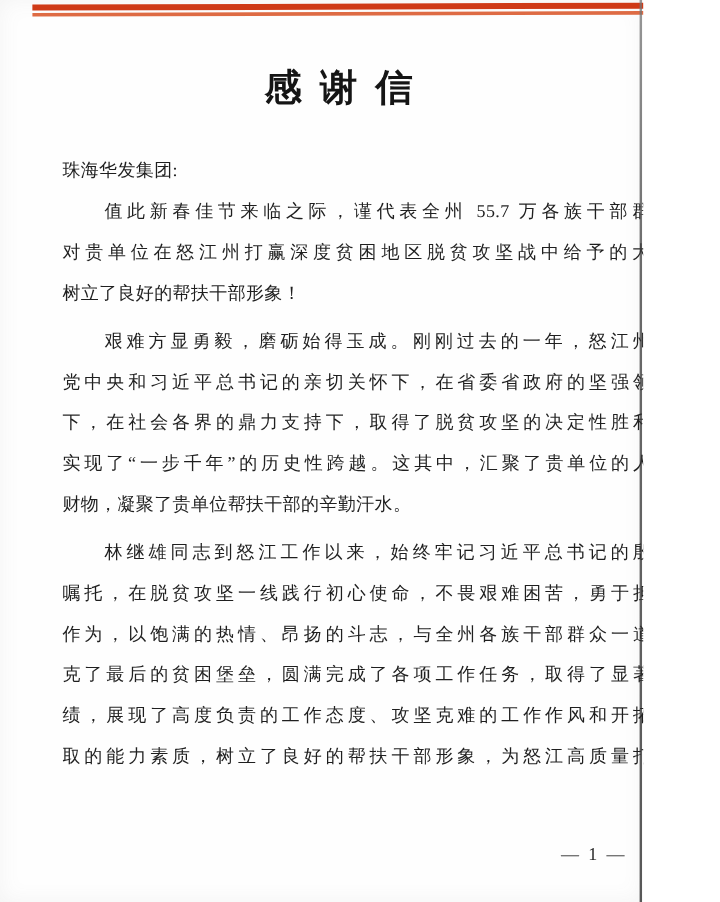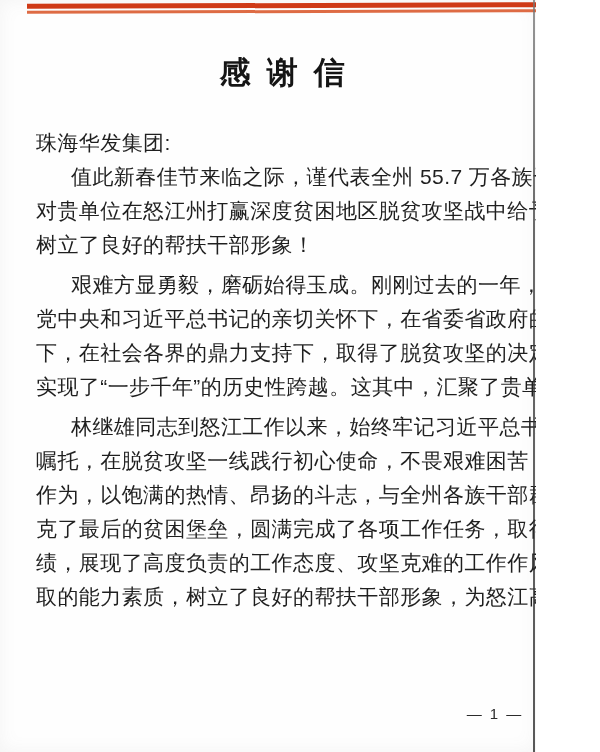--- a/index.html
+++ b/index.html
@@ -7,21 +7,21 @@
     --rule-thin:#de6b44;
     --text-color:#1f1f1f;
     --paper:#fefefe;
   }
   html,body{margin:0;padding:0;background:#fff;}
   .page{
     position:relative;
     width:536px;height:752px;
     background:var(--paper);
     overflow:hidden;
-    font-family:Liberation Sans, sans-serif;
+    font-family:Liberation Serif, serif;
     color:var(--text-color);
     box-shadow:inset 0 0 18px rgba(120,120,120,0.08);
   }
   
   .red-rule{
     position:absolute;left:27px;top:3px;width:535px;
     transform:rotate(-0.18deg);
   }
   .red-rule .thick{height:5px;background:var(--rule-thick);}
   .red-rule .gap{height:2px;background:transparent;}
@@ -30,22 +30,22 @@
   .title{
     position:absolute;top:52px;left:0;width:600px;
     text-align:center;
     transform:translateX(-16px);
     font-size:31px;font-weight:bold;
     letter-spacing:0.12em;
     color:#151515;
   }
   
   .body{
-    position:absolute;left:36px;top:126px;width:509px;
-    font-size:21px;
+    position:absolute;left:52px;top:126px;width:509px;
+    font-size:15px;
   }
   .ln{
     height:34px;line-height:34px;
     text-align:justify;text-align-last:justify;
     white-space:nowrap;
     letter-spacing:0.02em;
   }
   .ln.end{text-align-last:left;}
   .ln.first{text-indent:35px;}
   .ln.gapb{margin-top:6px;}
@@ -76,20 +76,21 @@
 
   <div class="body">
     <div class="ln end">珠海华发集团:</div>
     <div class="ln first">值此新春佳节来临之际，谨代表全州 55.7 万各族干部群众</div>
     <div class="ln">对贵单位在怒江州打赢深度贫困地区脱贫攻坚战中给予的大力</div>
     <div class="ln end">树立了良好的帮扶干部形象！</div>
     <div class="ln first gapb">艰难方显勇毅，磨砺始得玉成。刚刚过去的一年，怒江州在</div>
     <div class="ln">党中央和习近平总书记的亲切关怀下，在省委省政府的坚强领导</div>
     <div class="ln">下，在社会各界的鼎力支持下，取得了脱贫攻坚的决定性胜利，</div>
     <div class="ln">实现了“一步千年”的历史性跨越。这其中，汇聚了贵单位的人智</div>
+    <div class="ln end">财物，凝聚了贵单位帮扶干部的辛勤汗水。</div>
     <div class="ln first gapb">林继雄同志到怒江工作以来，始终牢记习近平总书记的殷殷</div>
     <div class="ln">嘱托，在脱贫攻坚一线践行初心使命，不畏艰难困苦，勇于担当</div>
     <div class="ln">作为，以饱满的热情、昂扬的斗志，与全州各族干部群众一道攻</div>
     <div class="ln">克了最后的贫困堡垒，圆满完成了各项工作任务，取得了显著成</div>
     <div class="ln">绩，展现了高度负责的工作态度、攻坚克难的工作作风和开拓进</div>
     <div class="ln">取的能力素质，树立了良好的帮扶干部形象，为怒江高质量打赢</div>
   </div>
 
   <div class="page-number">— 1 —</div>
 

